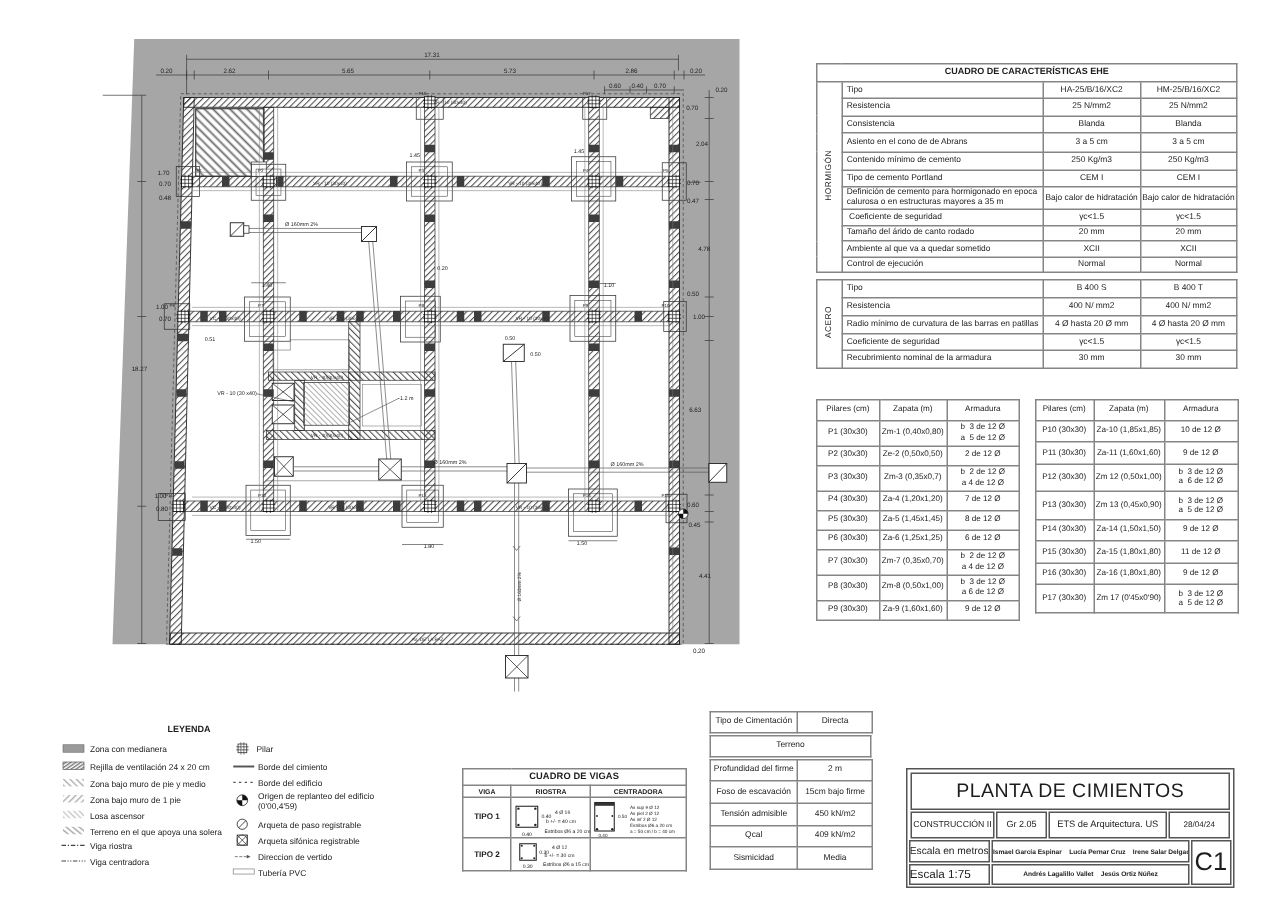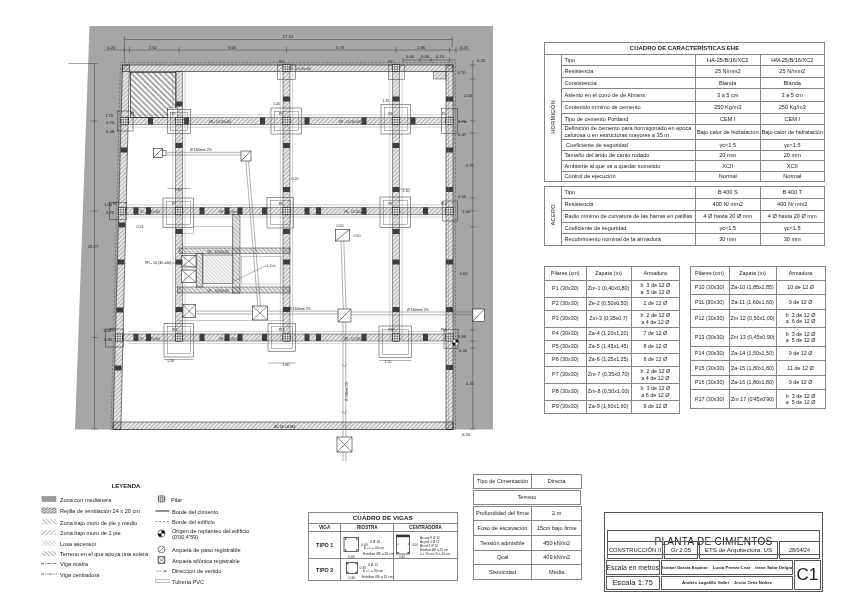--- a/index.html
+++ b/index.html
@@ -996,31 +996,31 @@
         <text x="60" y="54">4 Ø 12</text>
         <text x="55" y="59.5">b +/- = 30 cm</text>
         <text x="54" y="65.5">Estribos Ø6 a 15 cm</text>
         <text x="40.5" y="66.5">0.30</text>
         <text x="51.5" y="57">0.30</text>
       </g>
 </svg>
 
 <div class="abs" style="left:604px;top:512px;width:217px;height:78px;border:1.2px solid #555"></div>
 
-<div class="abs" style="left:607px;top:530px;width:211px;height:22.5px;border:1px solid #555;text-align:center;line-height:22.5px;font-size:10px;letter-spacing:0.3px">PLANTA DE CIMIENTOS</div>
+<div class="abs" style="left:607px;top:515px;width:211px;height:22.5px;border:1px solid #555;text-align:center;line-height:22.5px;font-size:13px;letter-spacing:0.3px">PLANTA DE CIMIENTOS</div>
 
 <div class="abs" style="left:607px;top:540.5px;width:54px;height:16.5px;border:1px solid #555;text-align:center;line-height:16.5px;font-size:5.8px;white-space:nowrap;overflow:hidden">CONSTRUCCIÓN II</div>
 
 <div class="abs" style="left:664px;top:540.5px;width:32px;height:16.5px;border:1px solid #555;text-align:center;line-height:16.5px;font-size:6px">Gr 2.05</div>
 
 <div class="abs" style="left:699px;top:540.5px;width:77px;height:16.5px;border:1px solid #555;text-align:center;line-height:16.5px;font-size:6.2px">ETS de Arquitectura. US</div>
 
 <div class="abs" style="left:779px;top:540.5px;width:39px;height:16.5px;border:1px solid #555;text-align:center;line-height:16.5px;font-size:5.4px">28/04/24</div>
 
 <div class="abs" style="left:605.5px;top:559.5px;width:52px;height:13px;border:1px solid #555;text-align:center;line-height:13px;font-size:6.8px;white-space:nowrap;overflow:hidden">Escala en metros</div>
 
 <div class="abs" style="left:661px;top:559.5px;width:130px;height:13px;border:1px solid #555;text-align:center;line-height:13px;font-size:4.4px;font-weight:bold;white-space:nowrap;overflow:hidden">Ismael García Espinar&nbsp;&nbsp;&nbsp;&nbsp;Lucía Pernar Cruz&nbsp;&nbsp;&nbsp;&nbsp;Irene Salar Delgado</div>
 
-<div class="abs" style="left:605.5px;top:575.5px;width:52px;height:12.5px;border:1px solid #555;text-align:center;line-height:12.5px;font-size:7.8px">Escala 1:75</div>
+<div class="abs" style="left:605.5px;top:575.5px;width:52px;height:12.5px;border:1px solid #555;line-height:12.5px;font-size:7.8px">Escala 1:75</div>
 
 <div class="abs" style="left:661px;top:575.5px;width:130px;height:12.5px;border:1px solid #555;text-align:center;line-height:12.5px;font-size:4.4px;font-weight:bold;white-space:nowrap;overflow:hidden">Andrés Lagalillo Vallet&nbsp;&nbsp;&nbsp;&nbsp;Jesús Ortiz Núñez</div>
 
 <div class="abs" style="left:794px;top:559.5px;width:24.5px;height:28.5px;border:1px solid #555;text-align:center;line-height:28.5px;font-size:17px;font-weight:400">C1</div>
 </div>
 </body></html>

